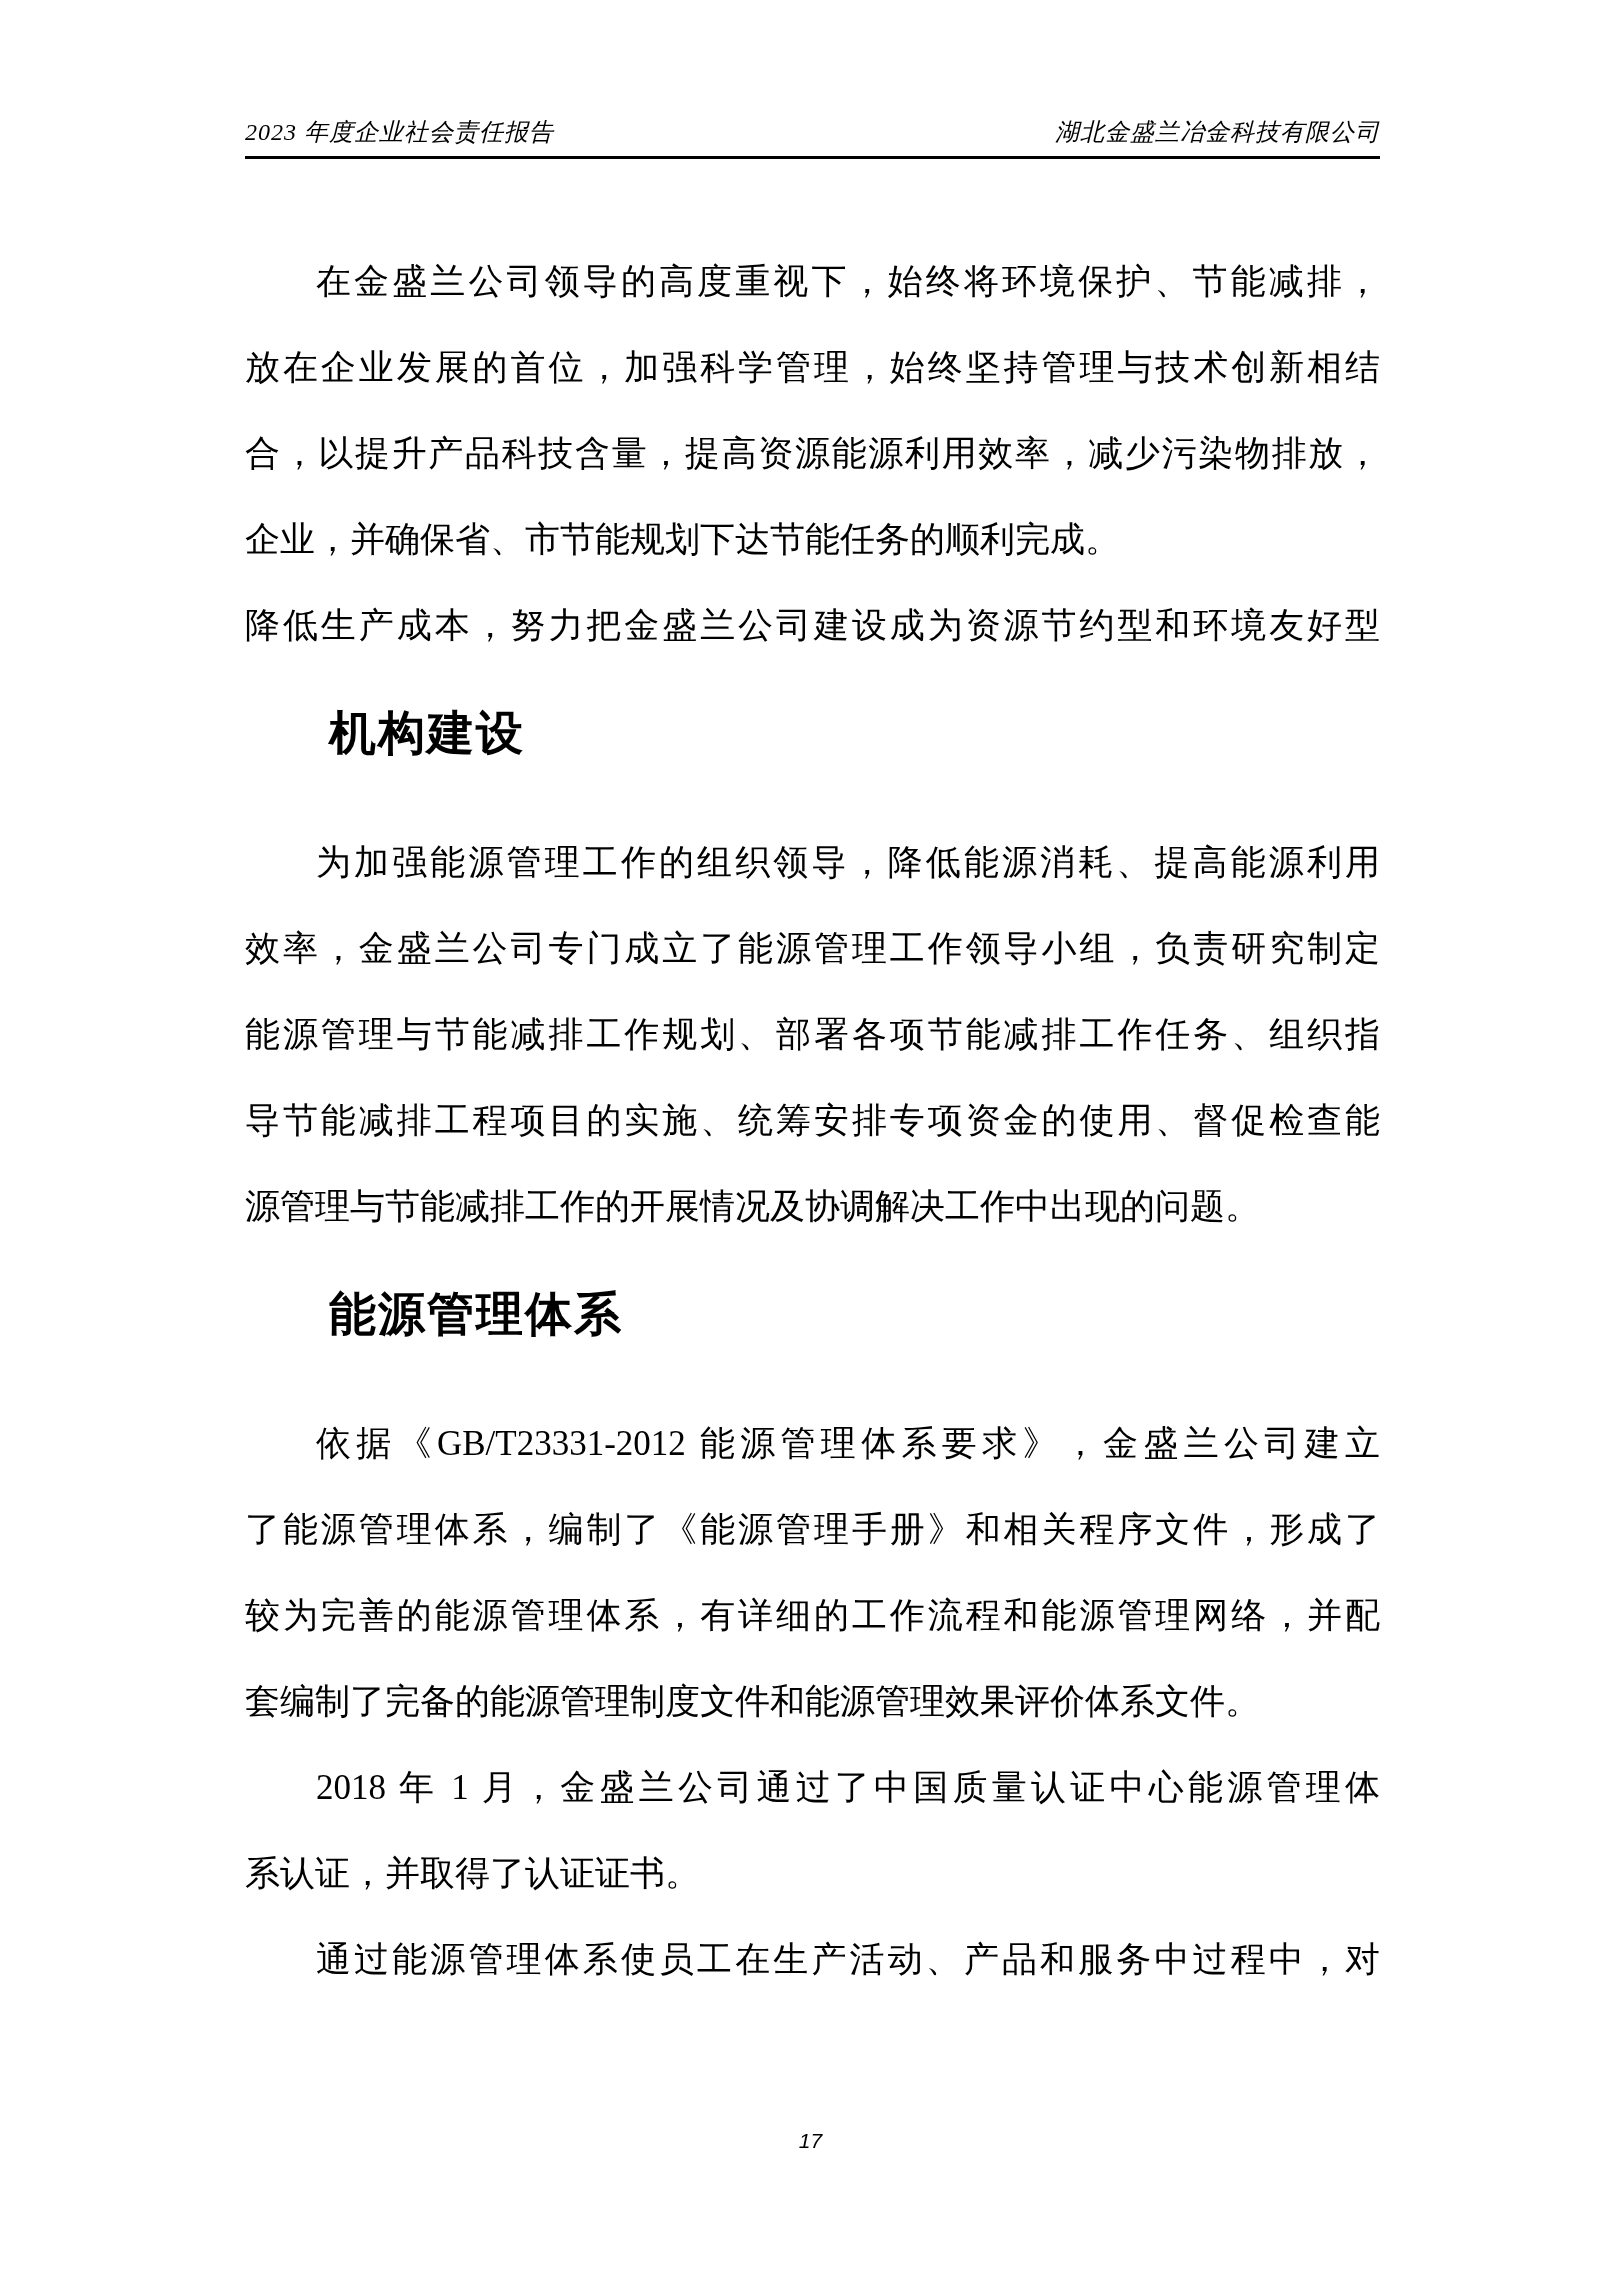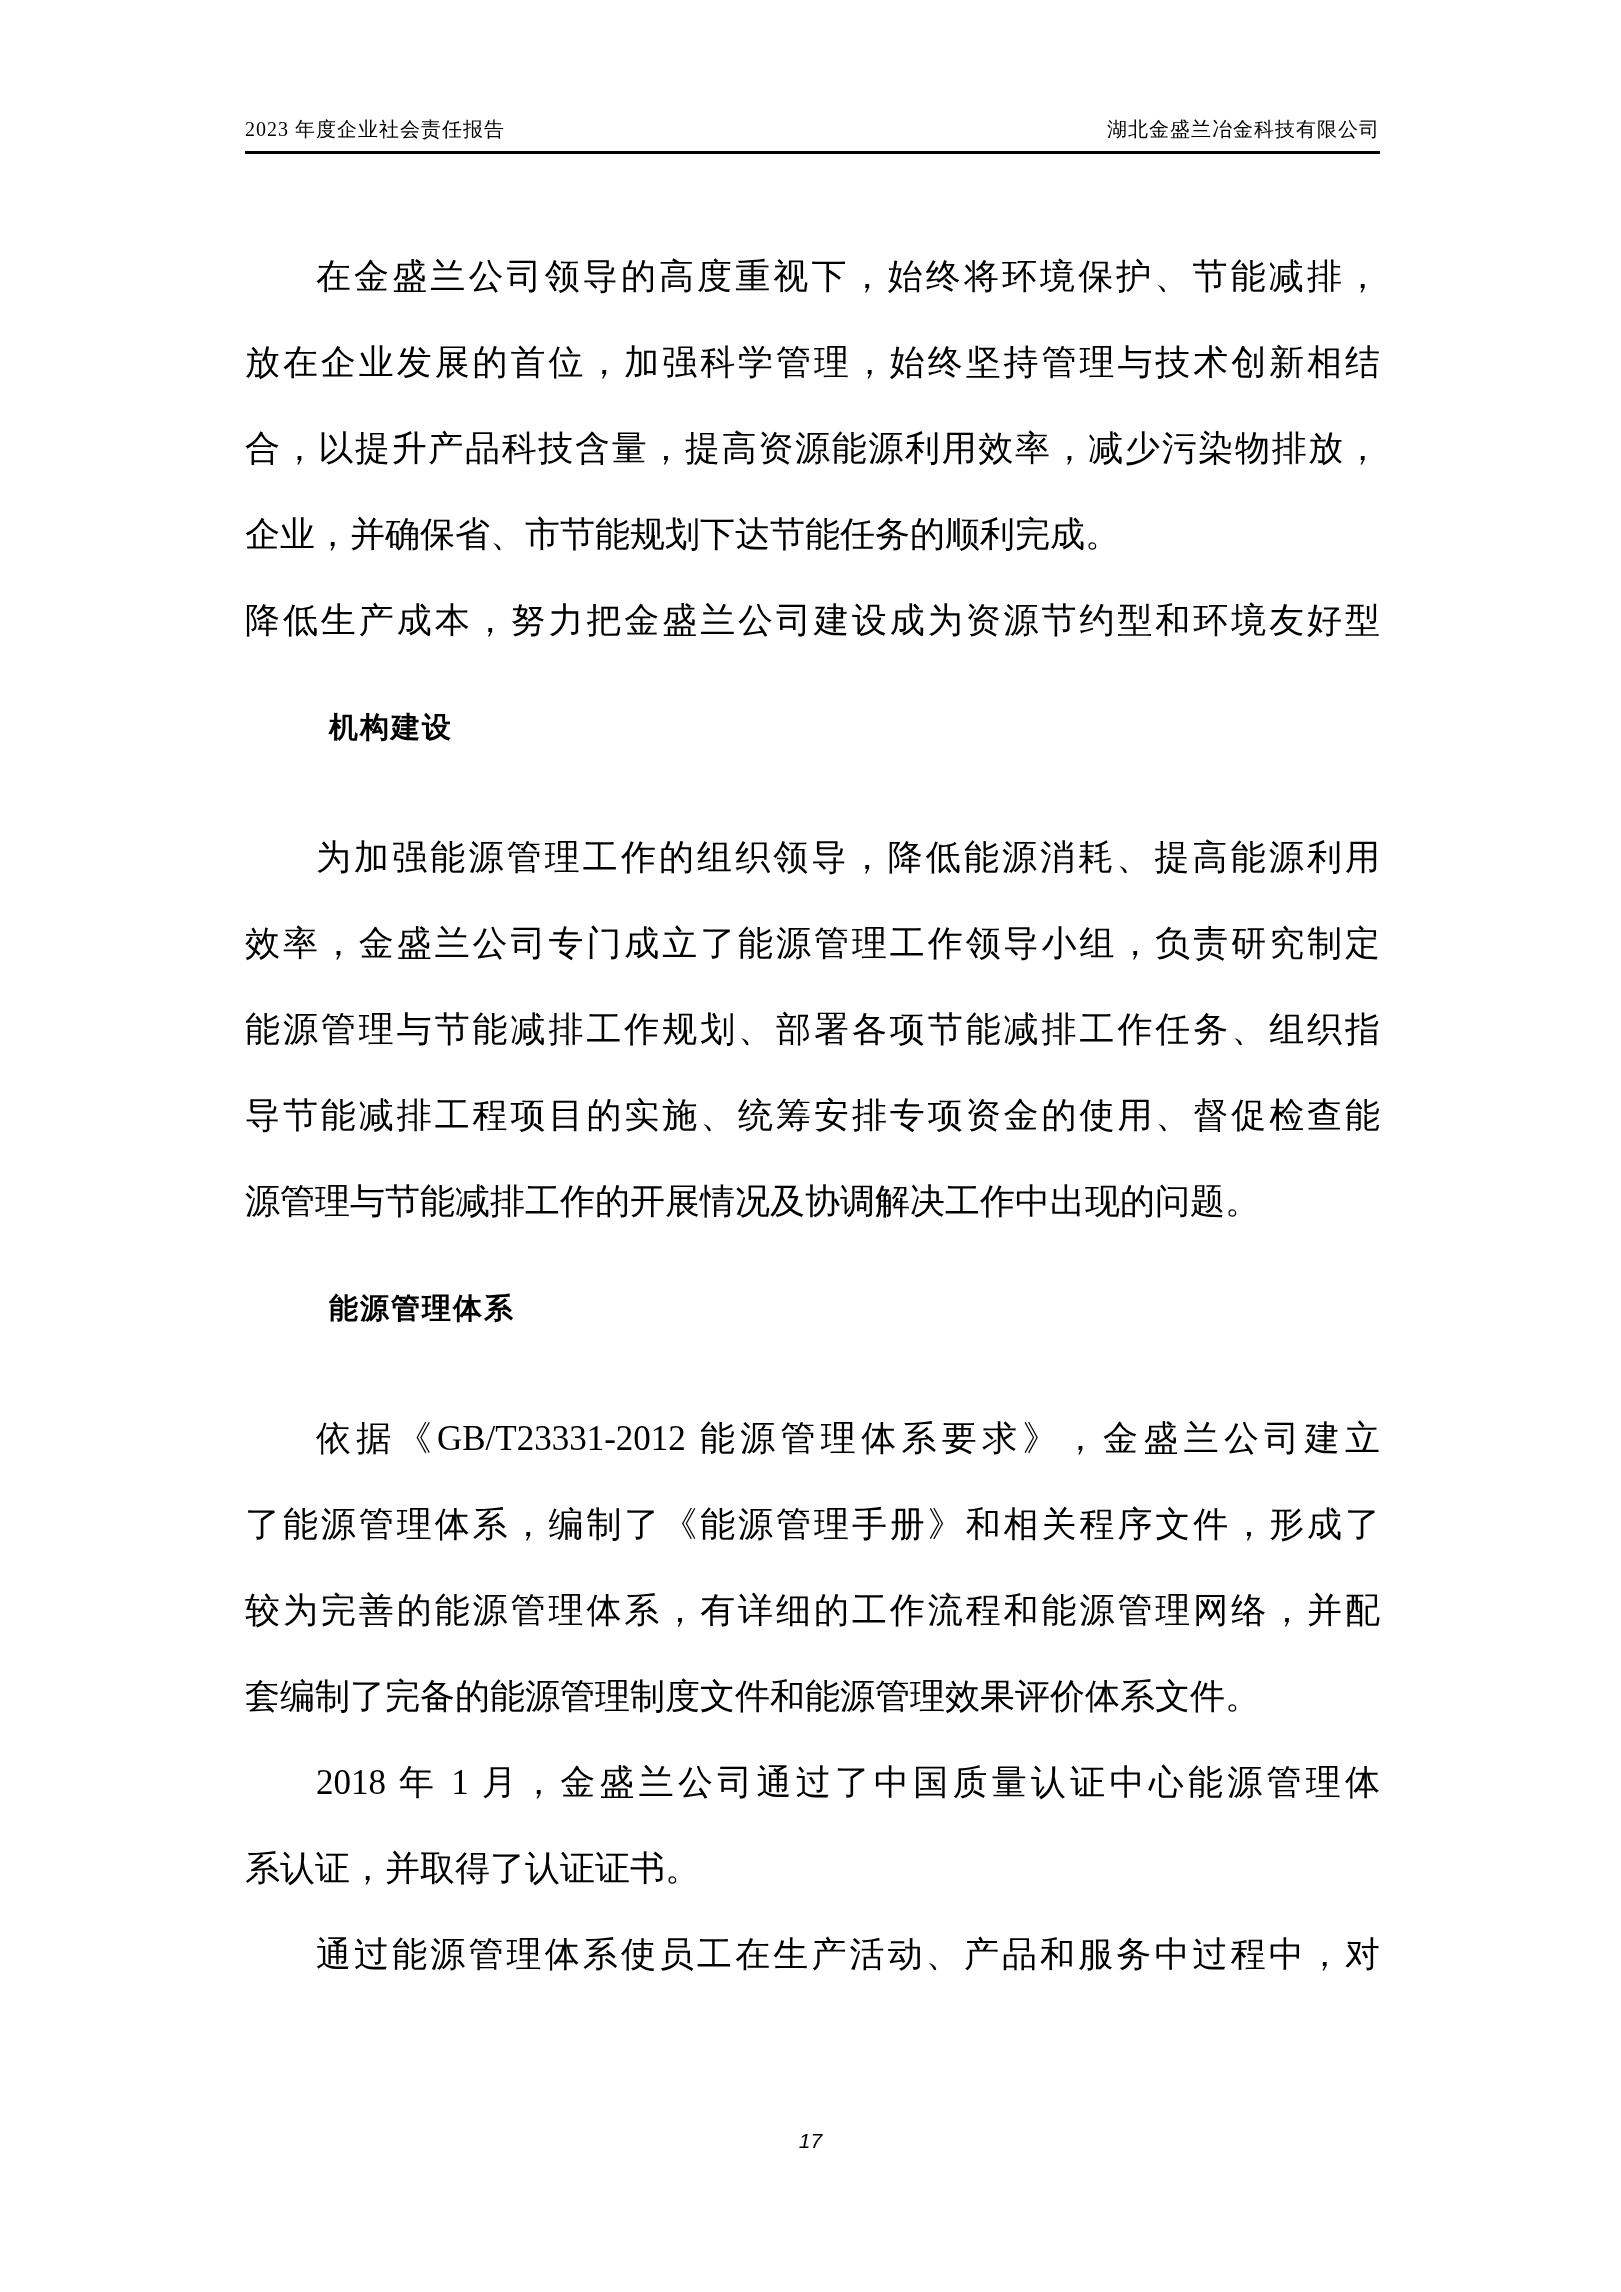--- a/index.html
+++ b/index.html
@@ -12,24 +12,25 @@
     background: #ffffff;
     color: #000000;
     padding: 116px 241px 0 245px;
     font-family: "Liberation Serif", "DejaVu Serif", serif;
     overflow: hidden;
   }
   .header {
     display: flex;
     justify-content: space-between;
     align-items: flex-end;
-    font-size: 20px;
+    font-size: 24px;
     letter-spacing: 1px;
     padding-bottom: 7.8px;
     border-bottom: 3.9px solid #000000;
+    font-style: italic;
   }
   .doc-title {
     margin-top: 47px;
     font-size: 61px;
     font-weight: 700;
     letter-spacing: 2.9px;
     line-height: 1.15;
     font-family: "Liberation Serif", "DejaVu Serif", serif;
   }
   .doc-title .diamond { margin-right: 2px; }
@@ -42,21 +43,21 @@
     line-height: 86px;
     text-align: justify;
     text-align-last: justify;
     overflow: hidden;
   }
   .line.indent { text-indent: 71px; font-family: Liberation Serif, serif; }
   .line.end { text-align-last: left; }
   .section-heading {
     font-family: "Liberation Sans", "DejaVu Sans", sans-serif;
     font-weight: 700;
-    font-size: 29px;
+    font-size: 47px;
     letter-spacing: 2px;
     line-height: 53px;
     padding-left: 84px;
     margin: 37px 0 61px 0;
   }
   .footer {
     position: absolute;
     top: 2129px;
     left: 0;
     width: 100%;

